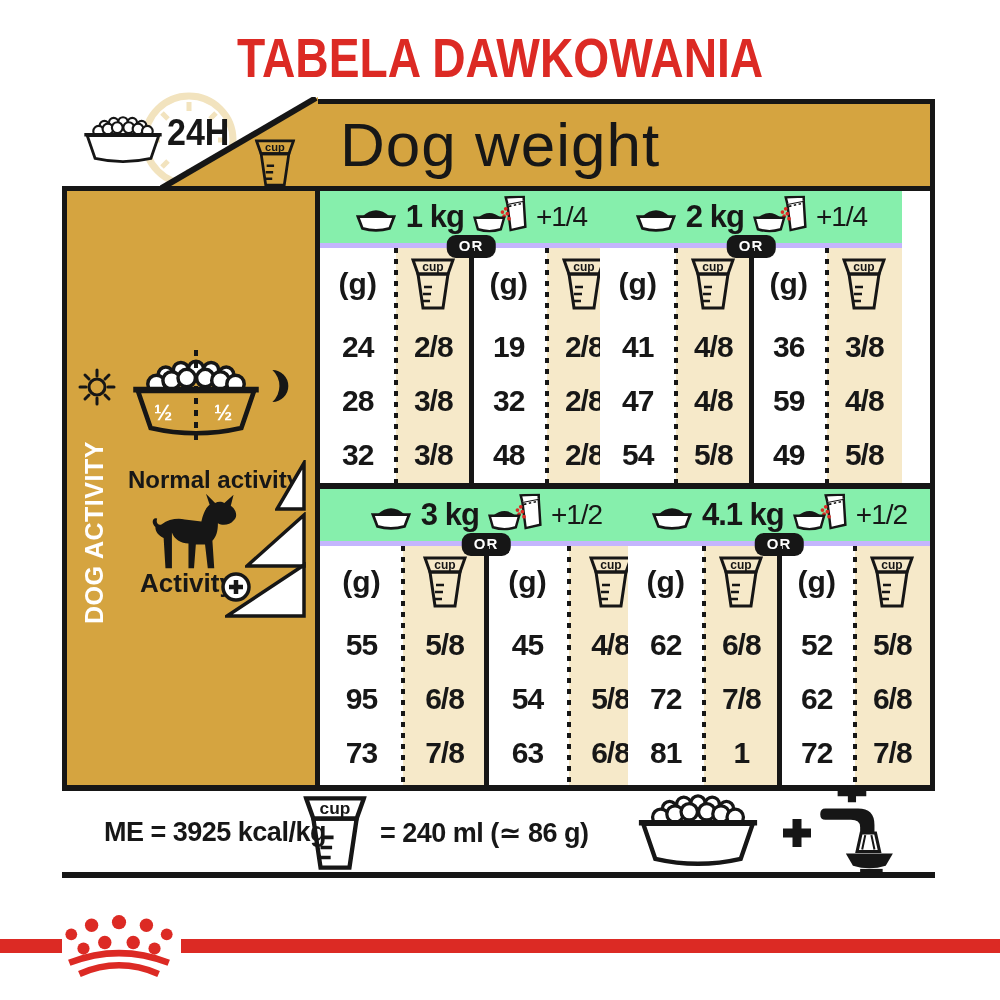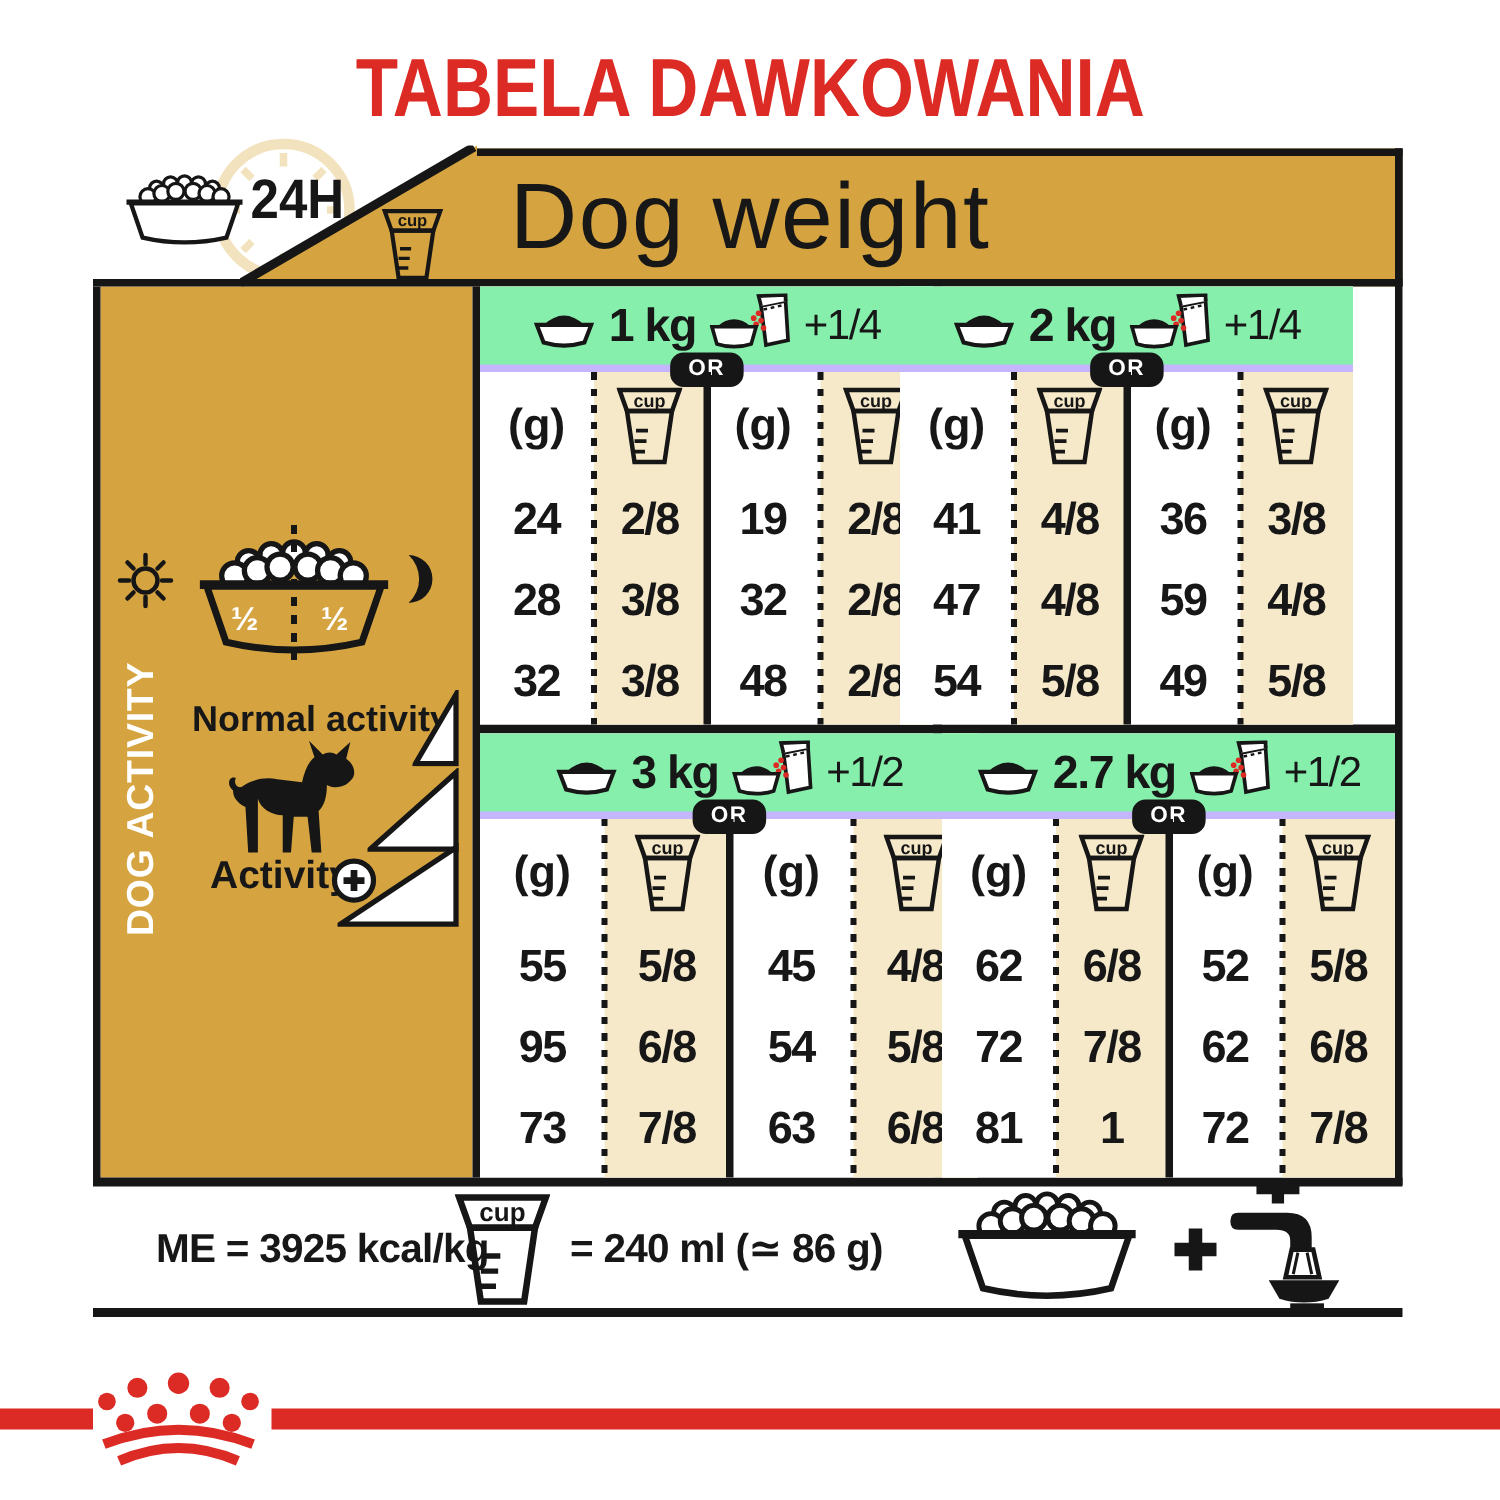--- a/index.html
+++ b/index.html
@@ -317,21 +317,21 @@
       <div class="qval">6/8</div>
     </div>
   </div>
 </div>
 
 <div class="quad" style="left:628px;top:489px;width:302px;height:296px">
   <div class="qhead">
     <svg width="42" height="29" viewBox="0 0 46 32">
         <use href="#sym-bowl-sm"></use>
       </svg>
-    <span class="qweight">2.7 kg</span>
+    <span class="qweight">4.1 kg</span>
     <svg width="54" height="44" viewBox="0 0 66 52">
         <use href="#sym-pouch"></use>
       </svg>
     <span class="qextra">+1/2</span>
     <div class="orbadge"><span>OR</span></div>
   </div>
   <div class="qcols">
     <div class="qcol">
       <div class="qlabel">(g)</div>
       <div class="qval">62</div>

